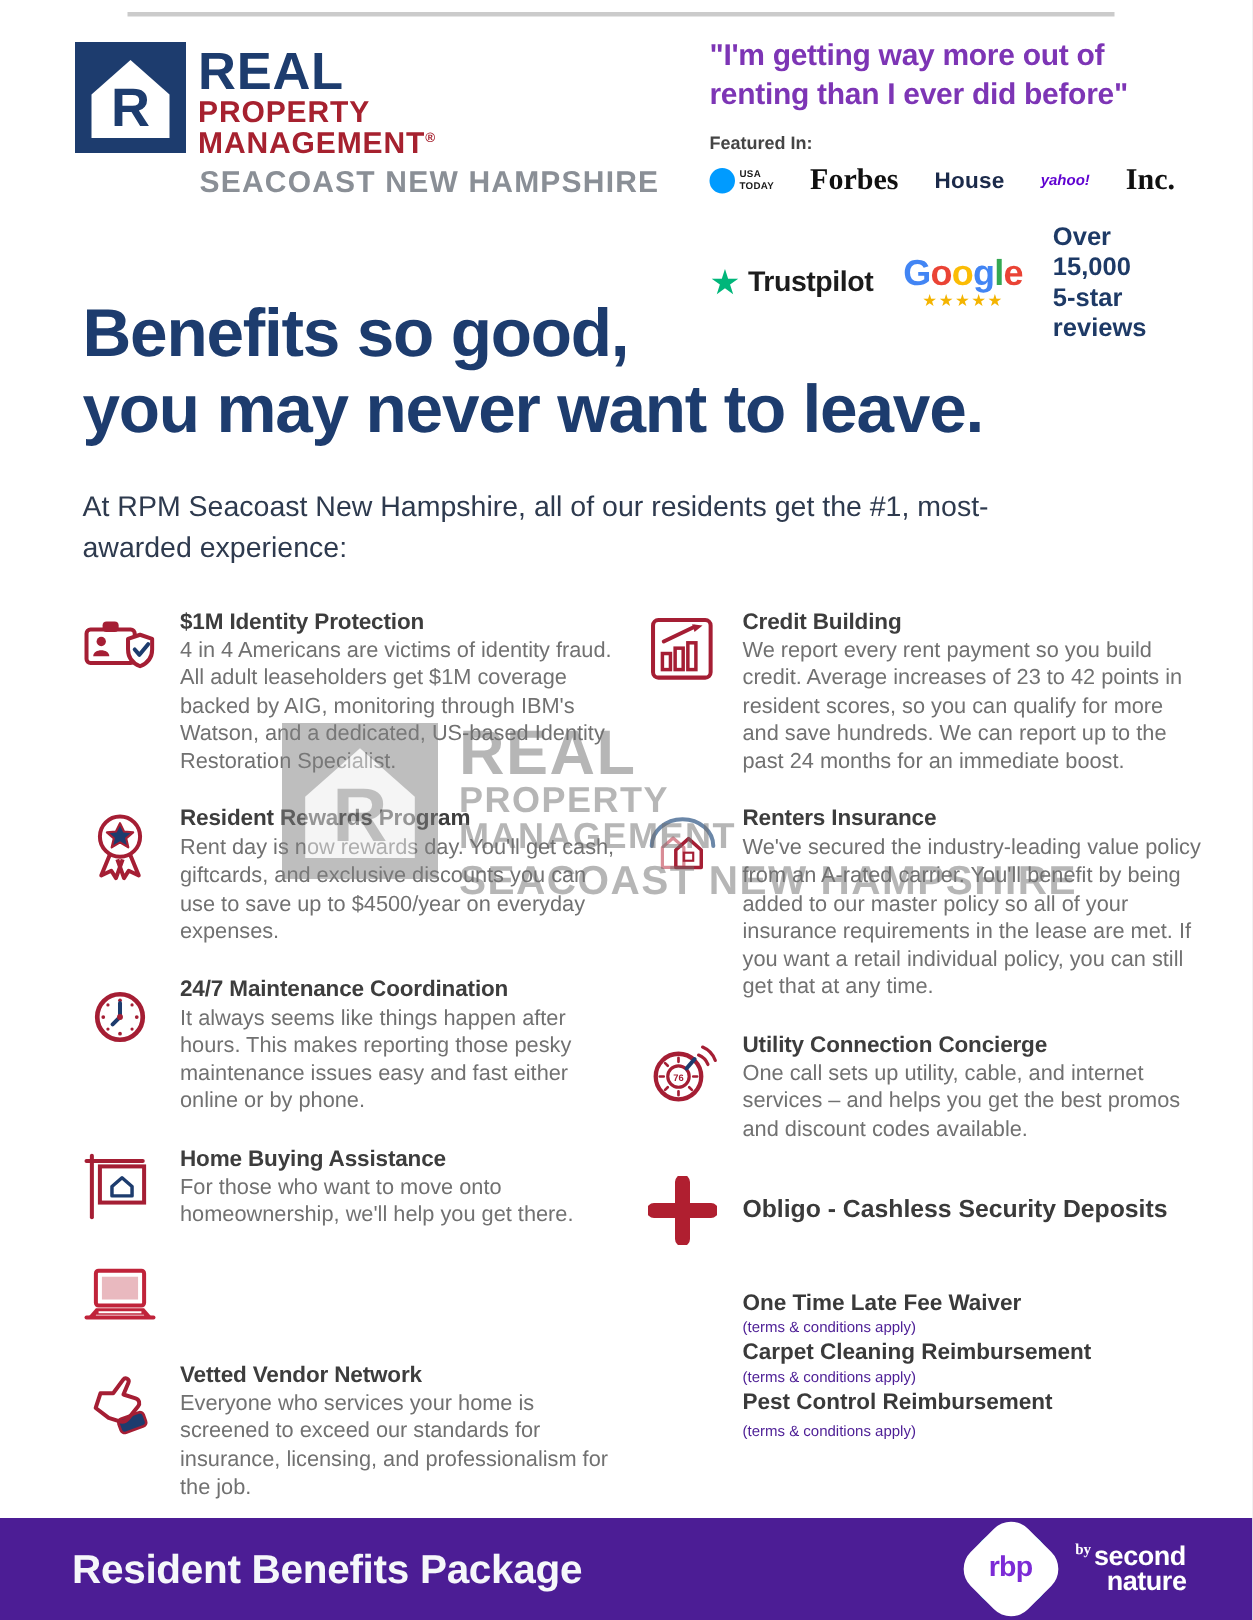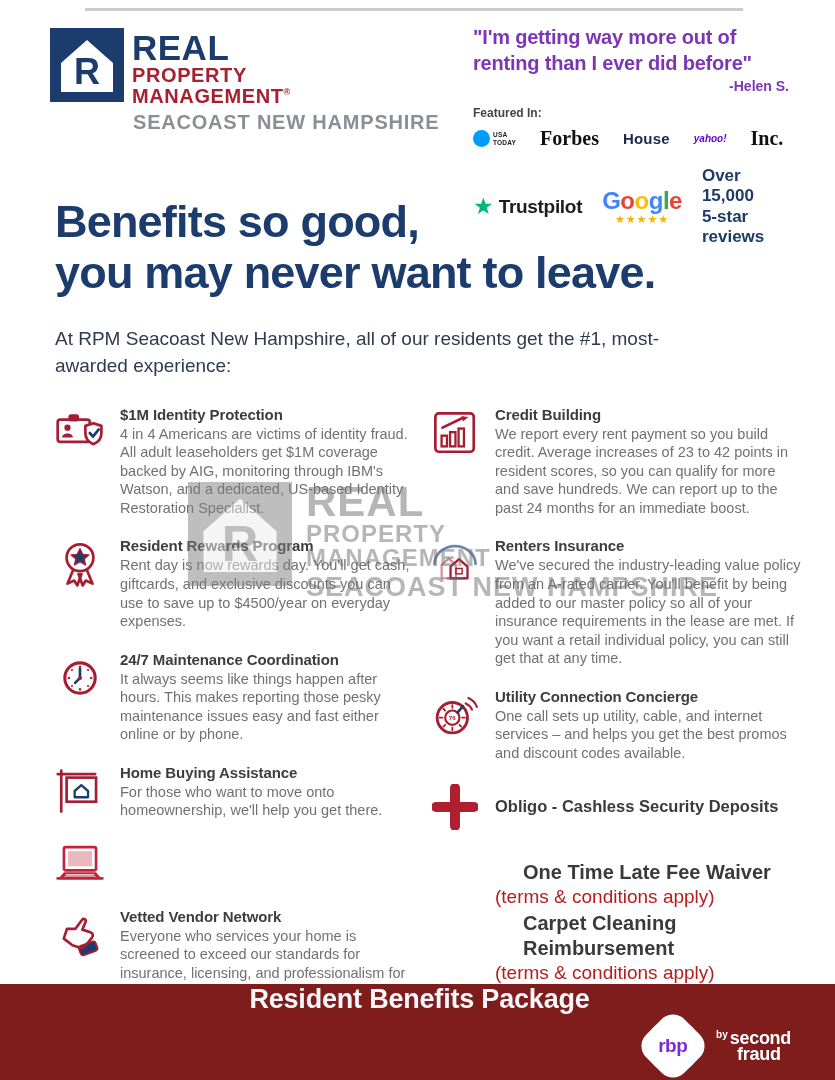--- a/index.html
+++ b/index.html
@@ -49,42 +49,42 @@
   .benefits { display:grid; grid-template-columns:375px auto; padding:26px 30px 0 55px; }
   .item { display:flex; gap:15px; margin-bottom:20px; }
   .icon-box { width:50px; flex:0 0 auto; display:flex; justify-content:center; align-items:flex-start; padding-top:2px; }
   .item-text { max-width:295px; }
   .col-right .item-text { max-width:308px; }
   .item-title { font-size:15px; font-weight:800; color:#3d3d3d; margin-bottom:2px; letter-spacing:-0.1px; }
   .item-body { font-size:14.5px; color:#717171; line-height:1.28; }
   .obligo-row { display:flex; align-items:center; gap:15px; margin:10px 0 30px 0; }
   .obligo-title { font-size:16.5px; font-weight:800; color:#3a3a3a; }
   .extras { margin-left:65px; }
-  .extra-title { font-size:20px; font-weight:800; color:#3a3a3a; line-height:1.25;margin-left:28px; }
-  .extra-note { font-size:19px; color:#b91c1c; line-height:1.3; margin-bottom:1px; }
+  .extra-title { font-size:15px; font-weight:800; color:#3a3a3a; line-height:1.25; }
+  .extra-note { font-size:10px; color:#4c1d95; line-height:1.3; margin-bottom:1px; }
   .extra-note.last { margin-top:3px; }
 
   
   .watermark { position:absolute; left:188px; top:482px; display:flex; gap:14px; opacity:0.5; pointer-events:none; z-index:5; }
   .wm-mark { width:104px; height:104px; flex:0 0 auto; }
   .wm-l1 { font-size:42px; font-weight:800; color:#6f6f6f; line-height:0.95; letter-spacing:1px; }
   .wm-l2, .wm-l3 { font-size:24px; font-weight:800; color:#6f6f6f; line-height:1.0; letter-spacing:1px; }
   .wm-l4 { font-size:27px; font-weight:800; color:#6f6f6f; letter-spacing:1px; white-space:nowrap; margin-top:2px; }
 
   
-  footer { position:absolute; left:0; bottom:0; width:100%; height:96px; background:#7f1d1d; display:flex; align-items:center; padding:0 44px 0 48px;flex-direction:column; }
+  footer { position:absolute; left:0; bottom:0; width:100%; height:68px; background:#4c1d95; display:flex; align-items:center; padding:0 44px 0 48px; }
   .footer-title { font-size:27px; font-weight:800; color:#f5f7fa; letter-spacing:-0.2px; }
   .footer-right { margin-left:auto; display:flex; align-items:center; gap:12px; }
   .rbp-badge { position:relative; width:62px; height:62px; }
   .petal { position:absolute; inset:8px; border-radius:13px; background:#2bcfd0; }
   .petal.p2 { background:#29a8e0; transform:rotate(23deg); inset:9px; }
   .rbp-face { position:absolute; inset:4px; background:#ffffff; border-radius:16px; transform:rotate(45deg); display:flex; align-items:center; justify-content:center; }
   .rbp-face span { transform:rotate(-45deg); color:#7c2bd6; font-weight:800; font-size:19px; letter-spacing:-0.5px; }
   .by-brand { color:#ffffff; line-height:0.92; }
-  .by-brand .by { font-size:10px; font-weight:700; vertical-align:top; margin-right:2px; }
+  .by-brand .by { font-size:10px; font-weight:700; vertical-align:top; margin-right:2px;font-family:Liberation Serif, serif; }
   .sn-line { font-size:18px; font-weight:800; letter-spacing:-0.3px; display:inline-block; }
   .sn-line2 { font-size:18px; font-weight:800; letter-spacing:-0.3px; margin-left:21px; margin-top:-1px; }
 </style>
 </head>
 <body>
 
 <div class="page">
   <div class="topline"></div>
 
   <header>
@@ -102,21 +102,20 @@
           <div class="logo-l2">PROPERTY</div>
           <div class="logo-l3"><span>MANAGEMENT</span><span class="logo-reg">®</span></div>
         </div>
       </div>
       <div class="brand-sub">SEACOAST NEW HAMPSHIRE</div>
     </div>
 
     <div class="quote-block">
       <div class="quote-line">"I'm getting way more out of</div>
       <div class="quote-line">renting than I ever did before"</div>
-      <div class="quote-attr">-Helen S.</div>
 
       <div class="featured-label">Featured In:</div>
       <div class="featured-row">
         <span class="f-usatoday">
           <span class="dot"></span>
           <span class="txt"><span>USA</span><br><span>TODAY</span></span>
         </span>
         <span class="f-forbes">Forbes</span>
         <span class="f-house">House</span>
         <span class="f-yahoo">yahoo!</span>
@@ -344,17 +343,17 @@
     <div class="footer-right">
       <div class="rbp-badge">
         <div class="petal"></div>
         <div class="petal p2"></div>
         <div class="rbp-face">
             <span>rbp</span>
           </div>
       </div>
       <div class="by-brand">
         <span class="by">by</span><span class="sn-line">second</span>
-        <div class="sn-line2">fraud</div>
+        <div class="sn-line2">nature</div>
       </div>
     </div>
   </footer>
 </div>
 
 </body></html>

